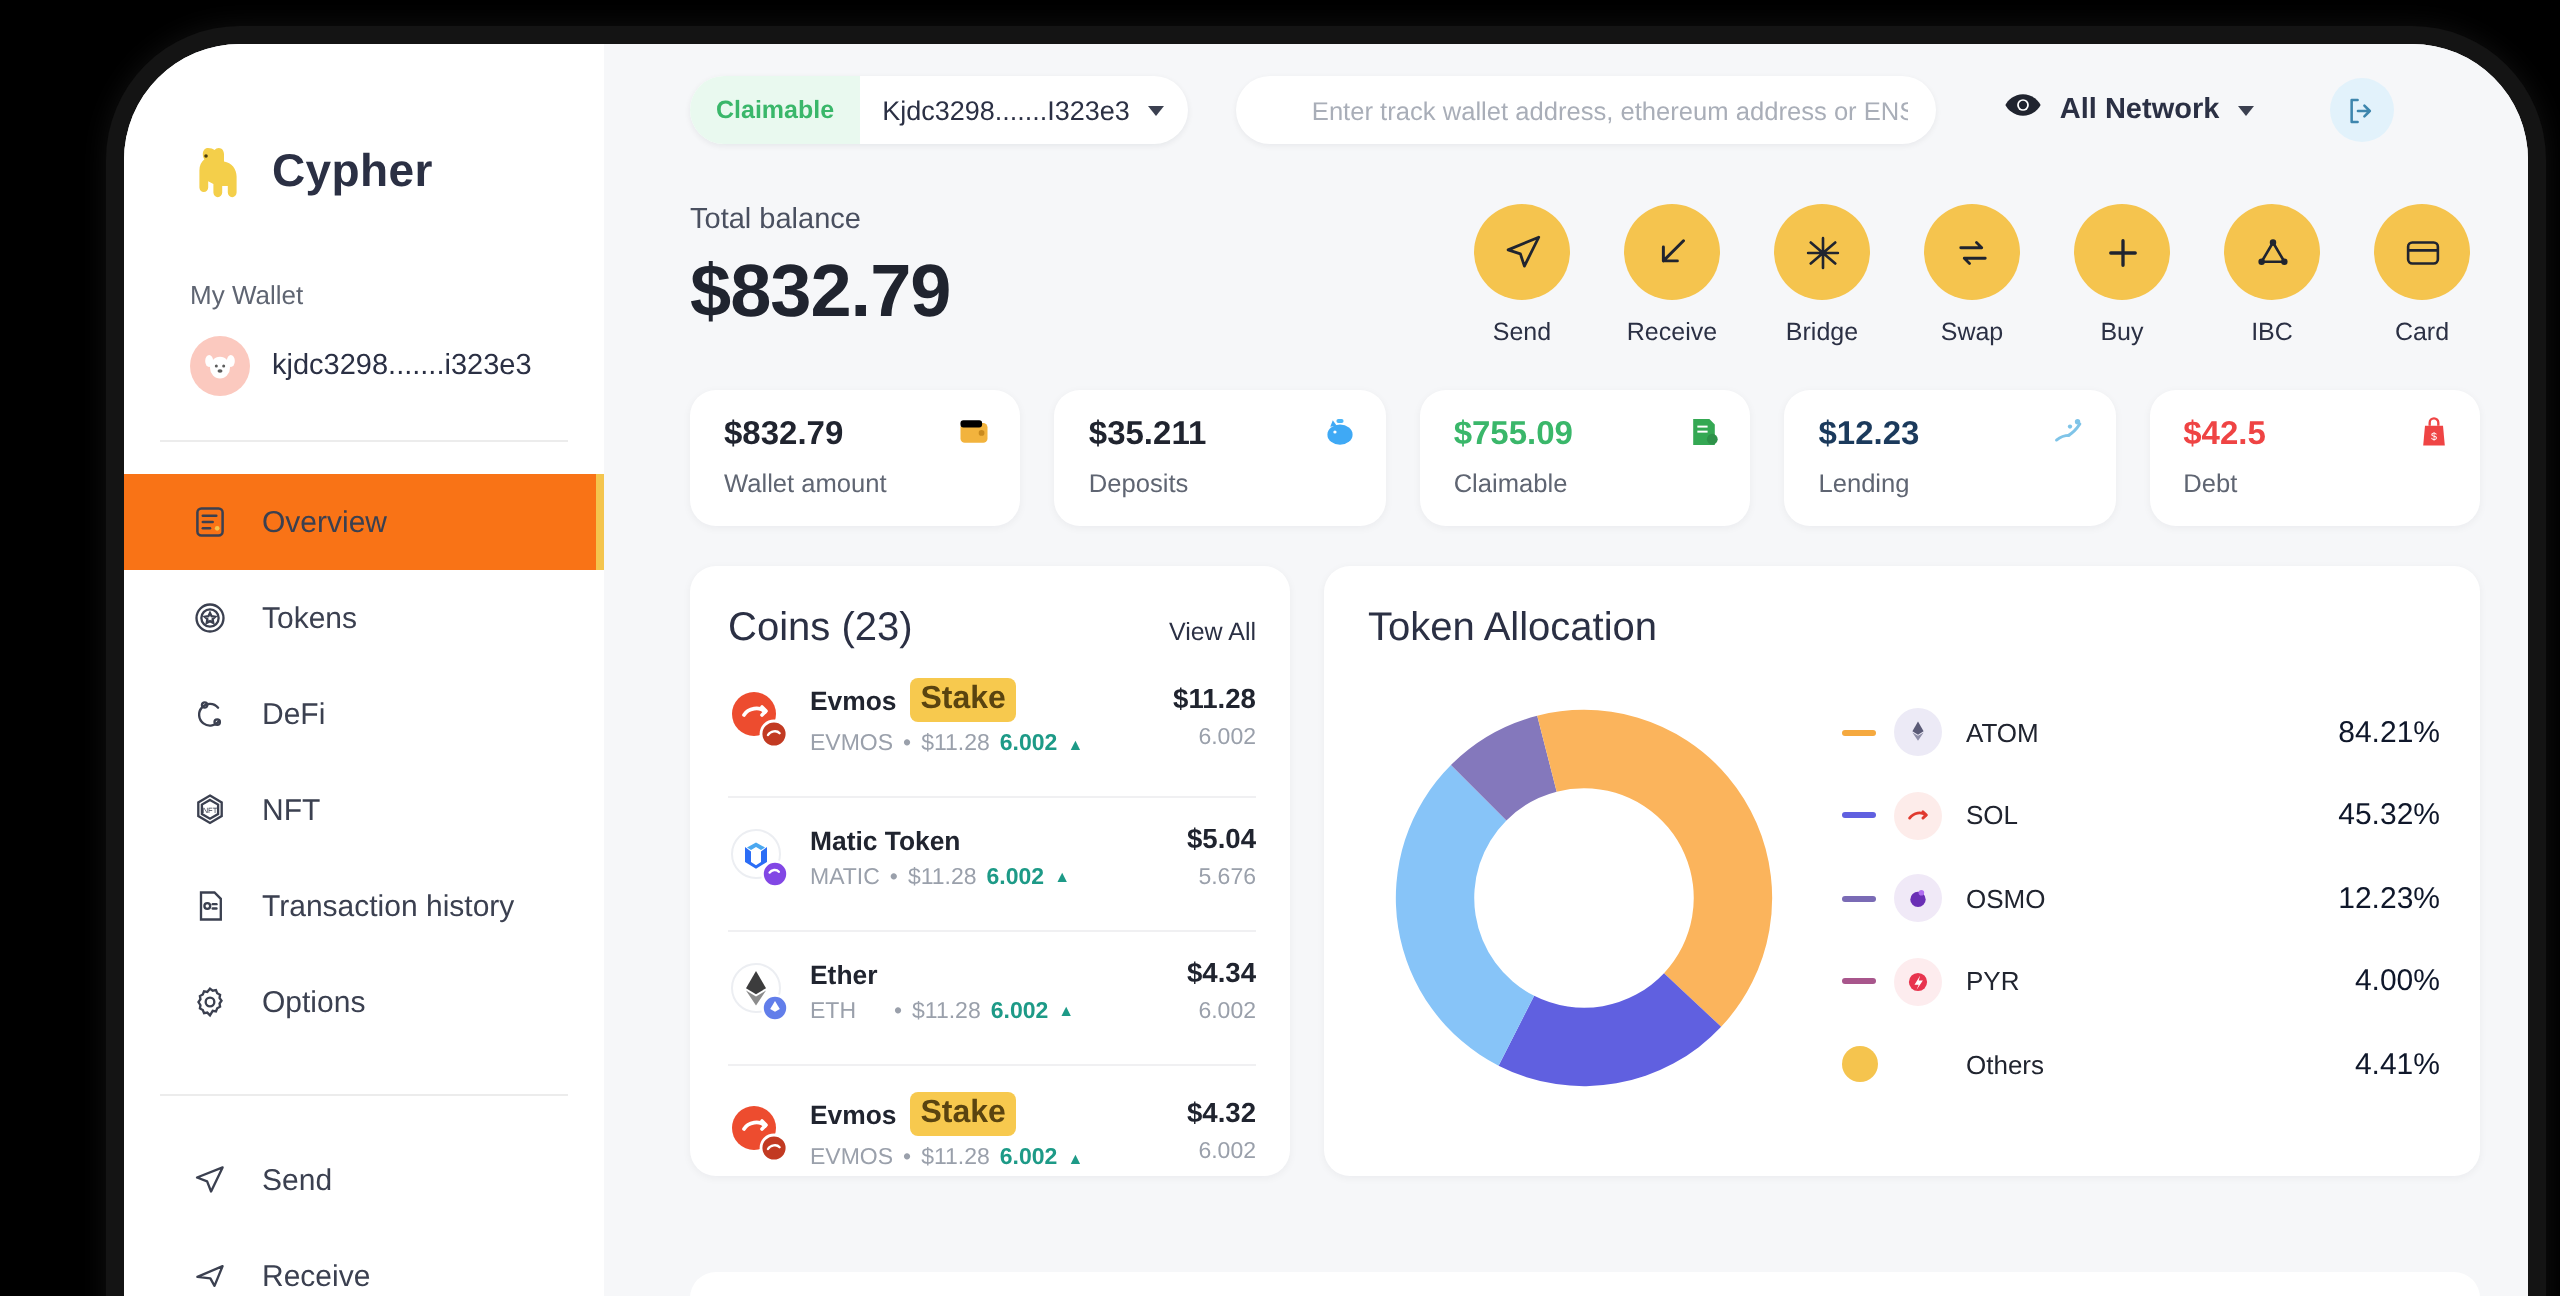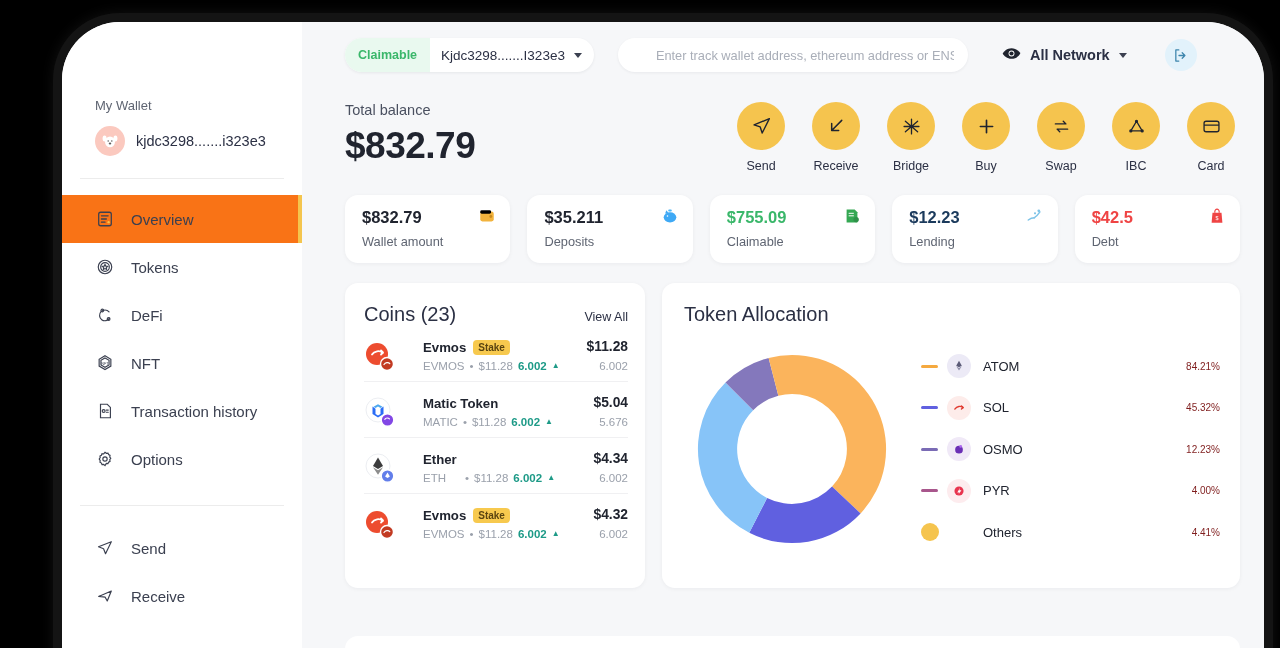--- a/index.html
+++ b/index.html
@@ -128,61 +128,70 @@
   
   #panels { display: flex; gap: 17px; padding: 20px 24px 0 43px; }
   .panel { background: #fff; border-radius: 13px; box-shadow: 0 1px 4px rgba(20,25,40,.05); }
   #coins-panel { flex: 0 0 300px; height: 305px; padding: 20px 17px 0 19px; }
   #alloc-panel { flex: 1 1 auto; height: 305px; padding: 20px 20px 0 22px; }
 
   .panel-head { display: flex; align-items: baseline; }
   .panel-title { font-size: 20px; color: #2b3044; }
   .view-all { margin-left: auto; font-size: 12.5px; color: #2b3044; font-weight: 500; cursor: pointer; }
 
-  .coin-row { display: flex; align-items: center; padding: 13px 0 9px 0; border-bottom: 1px solid #f0f0f2; gap: 18px; }
+  .coin-row { display: flex; align-items: center; padding: 13px 0 20px 0; border-bottom: 1px solid #f0f0f2; }
   .coin-row:last-child { border-bottom: none; }
   .coin-ic { position: relative; width: 30px; height: 30px; flex: 0 0 30px; margin-right: 11px; }
   .coin-mid { flex: 1 1 auto; min-width: 0; }
   .coin-name-line { display: flex; align-items: center; gap: 7px; }
   .coin-name { font-size: 13.2px; font-weight: bold; color: #20242f; }
   .stake-tag {
     background: #f7c council; background: #f7c94e; color: #5a4410;
-    font-size: 10px; font-weight: bold; border-radius: 4px; padding: 2px 5px;
+    font-size: 16px; font-weight: bold; border-radius: 4px; padding: 2px 5px;
   }
   .coin-sub { font-size: 11.5px; color: #9aa0ab; margin-top: 5px; display: flex; align-items: center; gap: 5px; }
   .coin-chg { color: #1d9a87; font-weight: bold; }
   .coin-right { text-align: right; flex: 0 0 auto; }
   .coin-val { font-size: 13.8px; font-weight: bold; color: #20242f; }
   .coin-amt { font-size: 11.5px; color: #9aa0ab; margin-top: 6px; }
 
   
   #alloc-body { display: flex; align-items: center; margin-top: 8px; }
   #donut-wrap { flex: 0 0 215px; display: flex; justify-content: center; align-items: center; height: 230px; }
   #legend { flex: 1 1 auto; padding-left: 22px; }
   .legend-row { display: flex; align-items: center; height: 41.5px; }
   .lg-marker { flex: 0 0 26px; display: flex; align-items: center; }
   .lg-dash { width: 17px; height: 3px; border-radius: 2px; }
   .lg-dot { width: 18px; height: 18px; border-radius: 50%; margin-left: 0px; }
   .lg-coin { width: 24px; height: 24px; border-radius: 50%; display: flex; align-items: center; justify-content: center; margin-right: 12px; flex: 0 0 24px; }
   .lg-name { font-size: 13px; color: #20242f; font-weight: 500; }
-  .lg-pct { margin-left: auto; font-size: 10px; color: #7f1d1d; }
+  .lg-pct { margin-left: auto; font-size: 15px; color: #0f172a; }
 
   
   #bottom-card {
     position: absolute; left: 43px; right: 24px; bottom: -20px; height: 46px;
     background: #fff; border-radius: 13px;
   }
 </style>
 </head>
 <body>
 
 <div id="device">
 <div id="app">
 
   <aside id="sidebar">
+    <div class="brand">
+      <span class="brand-mark">
+        <svg viewBox="0 0 30 32" width="30" height="32">
+          <path d="M9 5c-1.6 0-2.6 1.3-2.6 3.1 0 1 .3 1.9.8 2.5-1.6 1.3-2.5 3.3-2.5 5.6v8.5c0 1.3 1 2.3 2.2 2.3 1.2 0 2.2-1 2.2-2.3v-3.1l2.6 1.4v4.3c0 1.3 1 2.3 2.2 2.3s2.2-1 2.2-2.3v-3.3h2.8v3.3c0 1.3 1 2.3 2.2 2.3s2.2-1 2.2-2.3v-8c0-3.9-2.5-7-6.3-7.6V8.2c0-1.8-1-3.2-2.6-3.2-.9 0-1.6.4-2.1 1C11.5 5.4 10.4 5 9 5z" fill="#f4cf4a"></path>
+          <circle cx="8" cy="9" r=".9" fill="#4a3d10"></circle>
+        </svg>
+      </span>
+      <span class="brand-name">Cypher</span>
+    </div>
 
     <div class="wallet-block">
       <div class="wallet-label">My Wallet</div>
       <div class="wallet-row">
         <span class="wallet-avatar">
           <svg viewBox="0 0 24 24" width="20" height="20">
             <ellipse cx="12" cy="13" rx="6" ry="6.5" fill="#fff"></ellipse>
             <ellipse cx="5.5" cy="9" rx="2.4" ry="3.6" fill="#fff"></ellipse>
             <ellipse cx="18.5" cy="9" rx="2.4" ry="3.6" fill="#fff"></ellipse>
             <circle cx="9.8" cy="12" r=".9" fill="#5b5b5b"></circle>
@@ -349,33 +358,33 @@
         <div class="action">
           <span class="action-circle">
             <svg viewBox="0 0 24 24" width="21" height="21" fill="none" stroke="#20242f" stroke-width="1.5" stroke-linecap="round">
               <path d="M5 6l14 12M19 6L5 18M12 3.5v17M3.5 12h17"></path>
             </svg>
           </span>
           <span class="action-label">Bridge</span>
         </div>
         <div class="action">
           <span class="action-circle">
+            <svg viewBox="0 0 24 24" width="21" height="21" fill="none" stroke="#20242f" stroke-width="1.6" stroke-linecap="round" stroke-linejoin="round">
+              <path d="M5 9h12l-3-3M19 15H7l3 3"></path>
+            </svg>
+          </span>
+          <span class="action-label">Swap</span>
+        </div>
+        <div class="action">
+          <span class="action-circle">
             <svg viewBox="0 0 24 24" width="21" height="21" fill="none" stroke="#20242f" stroke-width="1.9" stroke-linecap="round">
               <path d="M12 5v14M5 12h14"></path>
             </svg>
           </span>
           <span class="action-label">Buy</span>
-        </div>
-        <div class="action">
-          <span class="action-circle">
-            <svg viewBox="0 0 24 24" width="21" height="21" fill="none" stroke="#20242f" stroke-width="1.6" stroke-linecap="round" stroke-linejoin="round">
-              <path d="M5 9h12l-3-3M19 15H7l3 3"></path>
-            </svg>
-          </span>
-          <span class="action-label">Swap</span>
         </div>
         <div class="action">
           <span class="action-circle">
             <svg viewBox="0 0 24 24" width="21" height="21" fill="none" stroke="#20242f" stroke-width="1.5" stroke-linejoin="round">
               <path d="M12 6l6.5 11h-13z"></path>
               <circle cx="12" cy="6" r="1.1" fill="#20242f"></circle>
               <circle cx="5.5" cy="17" r="1.1" fill="#20242f"></circle>
               <circle cx="18.5" cy="17" r="1.1" fill="#20242f"></circle>
             </svg>
           </span>

